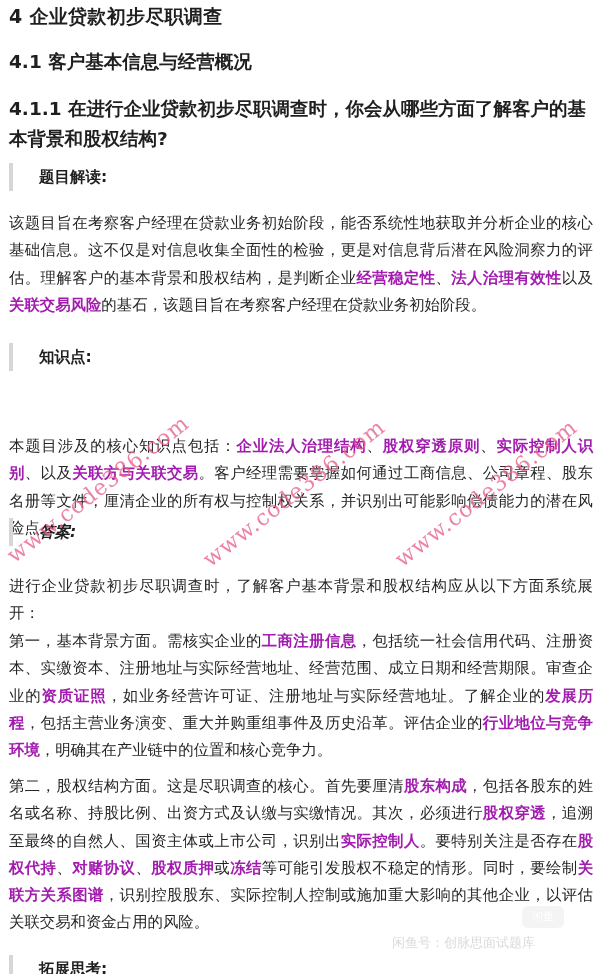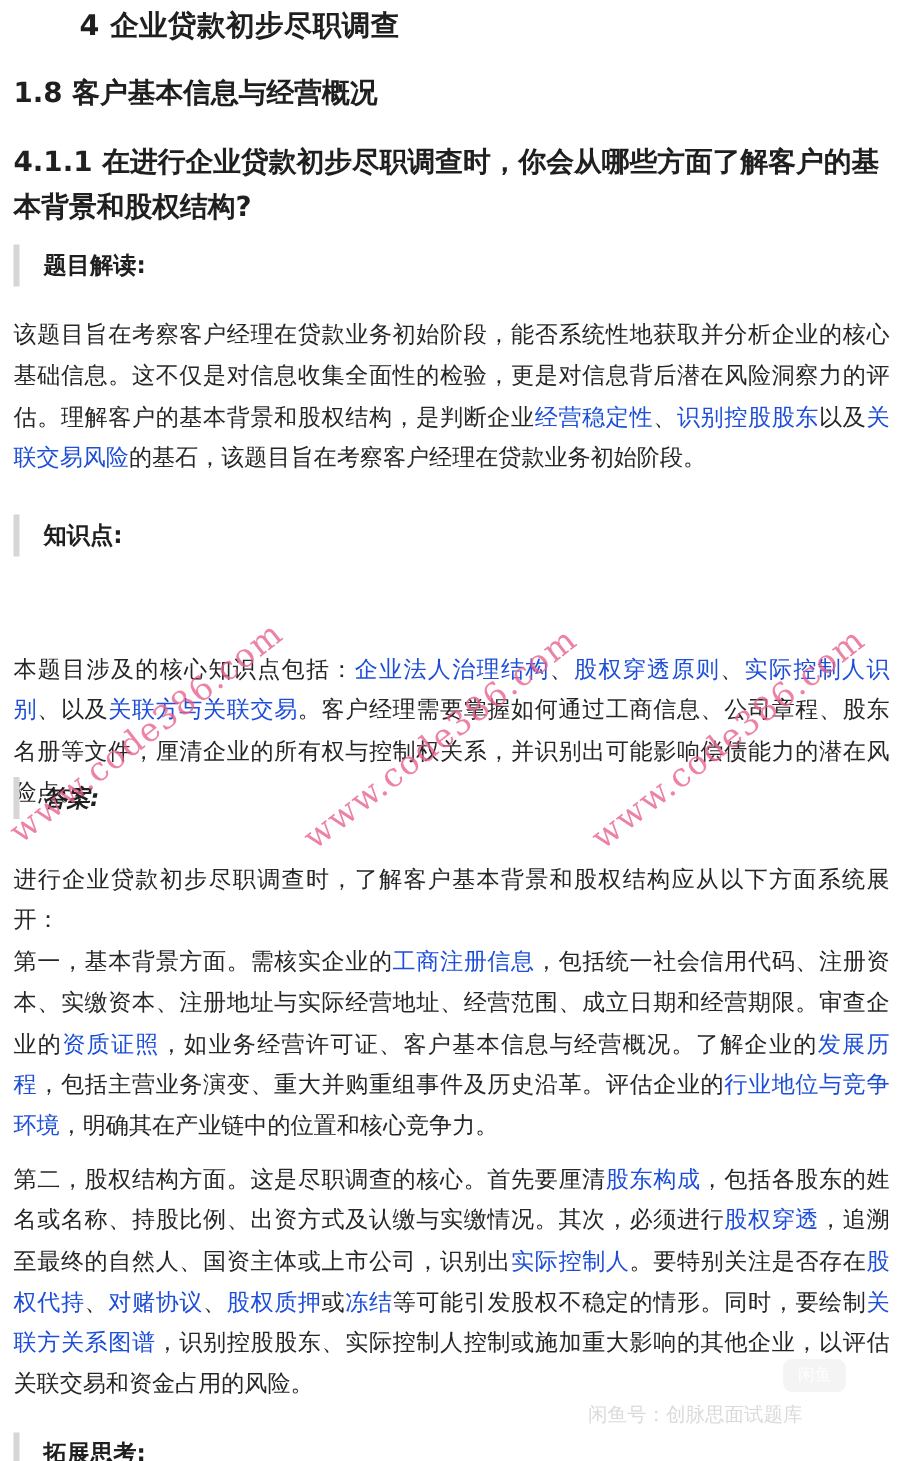--- a/index.html
+++ b/index.html
@@ -20,60 +20,59 @@
       left: 0; top: 0;
       width: 600px;
     }
     .h1 {
       position: absolute;
       left: 9px; top: 4px;
       font-size: 19px;
       font-weight: bold;
       letter-spacing: 0.3px;
       white-space: nowrap;
-      margin-left: 44px;
     }
     .h2 {
       position: absolute;
       left: 9px; top: 49px;
       font-size: 18.5px;
       font-weight: bold;
       white-space: nowrap;
     }
     .h3 {
       position: absolute;
       left: 9px; top: 94px;
       width: 585px;
       font-size: 18.5px;
       line-height: 30px;
       font-weight: bold;
     }
     .section-label {
       position: absolute;
       left: 9px;
       height: 28px;
-      padding-left: 16px;
+      padding-left: 26px;
       border-left: 4px solid #d6d6d6;
       font-size: 15.5px;
       font-weight: bold;
       line-height: 28px;
       white-space: nowrap;
     }
     .para {
       position: absolute;
       left: 9px;
       width: 584px;
       font-size: 15.4px;
       line-height: 27.3px;
       text-align: justify;
       color: #262626;
     }
     .para b {
-      font-weight: normal;
-      color: #1d4ed8;
+      font-weight: bold;
+      color: #a21caf;
     }
     .watermark {
       position: absolute;
       font-family: "DejaVu Serif", "Liberation Serif", serif;
       font-size: 22px;
       color: rgba(232, 96, 138, 0.78);
       transform: rotate(-38deg);
       transform-origin: left top;
       white-space: nowrap;
       letter-spacing: 1px;
@@ -97,32 +96,32 @@
       color: rgba(205, 205, 205, 0.75);
       white-space: nowrap;
     }
   </style>
 </head>
 <body>
 
 <div class="page">
 
   <div class="h1">4 企业贷款初步尽职调查</div>
-  <div class="h2">1.8 客户基本信息与经营概况</div>
+  <div class="h2">4.1 客户基本信息与经营概况</div>
   <div class="h3">4.1.1 在进行企业贷款初步尽职调查时，你会从哪些方面了解客户的基本背景和股权结构?</div>
 
   <div class="section-label" style="top:163px;">题目解读:</div>
-  <div class="para" style="top:210px;"><span>该题目旨在考察客户经理在贷款业务初始阶段，能否系统性地获取并分析企业的核心基础信息。这不仅是对信息收集全面性的检验，更是对信息背后潜在风险洞察力的评估。理解客户的基本背景和股权结构，是判断企业</span><b>经营稳定性</b><span>、</span><b>识别控股股东</b><span>以及</span><b>关联交易风险</b><span>的基石，该题目旨在考察客户经理在贷款业务初始阶段。</span></div>
+  <div class="para" style="top:210px;"><span>该题目旨在考察客户经理在贷款业务初始阶段，能否系统性地获取并分析企业的核心基础信息。这不仅是对信息收集全面性的检验，更是对信息背后潜在风险洞察力的评估。理解客户的基本背景和股权结构，是判断企业</span><b>经营稳定性</b><span>、</span><b>法人治理有效性</b><span>以及</span><b>关联交易风险</b><span>的基石，该题目旨在考察客户经理在贷款业务初始阶段。</span></div>
 
   <div class="section-label" style="top:343px;">知识点:</div>
   <div class="para" style="top:397px;margin-top:36px;"><span>本题目涉及的核心知识点包括：</span><b>企业法人治理结构</b><span>、</span><b>股权穿透原则</b><span>、</span><b>实际控制人识别</b><span>、以及</span><b>关联方与关联交易</b><span>。客户经理需要掌握如何通过工商信息、公司章程、股东名册等文件，厘清企业的所有权与控制权关系，并识别出可能影响偿债能力的潜在风险点。</span></div>
 
   <div class="section-label" style="top:518px;font-style:italic;">答案:</div>
   <div class="para" style="top:573px;"><span>进行企业贷款初步尽职调查时，了解客户基本背景和股权结构应从以下方面系统展开：</span></div>
-  <div class="para" style="top:628px;"><span>第一，基本背景方面。需核实企业的</span><b>工商注册信息</b><span>，包括统一社会信用代码、注册资本、实缴资本、注册地址与实际经营地址、经营范围、成立日期和经营期限。审查企业的</span><b>资质证照</b><span>，如业务经营许可证、客户基本信息与经营概况。了解企业的</span><b>发展历程</b><span>，包括主营业务演变、重大并购重组事件及历史沿革。评估企业的</span><b>行业地位与竞争环境</b><span>，明确其在产业链中的位置和核心竞争力。</span></div>
+  <div class="para" style="top:628px;"><span>第一，基本背景方面。需核实企业的</span><b>工商注册信息</b><span>，包括统一社会信用代码、注册资本、实缴资本、注册地址与实际经营地址、经营范围、成立日期和经营期限。审查企业的</span><b>资质证照</b><span>，如业务经营许可证、注册地址与实际经营地址。了解企业的</span><b>发展历程</b><span>，包括主营业务演变、重大并购重组事件及历史沿革。评估企业的</span><b>行业地位与竞争环境</b><span>，明确其在产业链中的位置和核心竞争力。</span></div>
   <div class="para" style="top:773px;"><span>第二，股权结构方面。这是尽职调查的核心。首先要厘清</span><b>股东构成</b><span>，包括各股东的姓名或名称、持股比例、出资方式及认缴与实缴情况。其次，必须进行</span><b>股权穿透</b><span>，追溯至最终的自然人、国资主体或上市公司，识别出</span><b>实际控制人</b><span>。要特别关注是否存在</span><b>股权代持</b><span>、</span><b>对赌协议</b><span>、</span><b>股权质押</b><span>或</span><b>冻结</b><span>等可能引发股权不稳定的情形。同时，要绘制</span><b>关联方关系图谱</b><span>，识别控股股东、实际控制人控制或施加重大影响的其他企业，以评估关联交易和资金占用的风险。</span></div>
 
   <div class="section-label" style="top:942px;margin-top:13px;">拓展思考:</div>
 
   <div class="watermark" style="left:2px; top:548px;">www.code386.com</div>
   <div class="watermark" style="left:198px; top:552px;">www.code386.com</div>
   <div class="watermark" style="left:390px; top:552px;">www.code386.com</div>
 
   <div class="corner-badge">闲鱼</div>
   <div class="source-mark">闲鱼号：创脉思面试题库</div>

